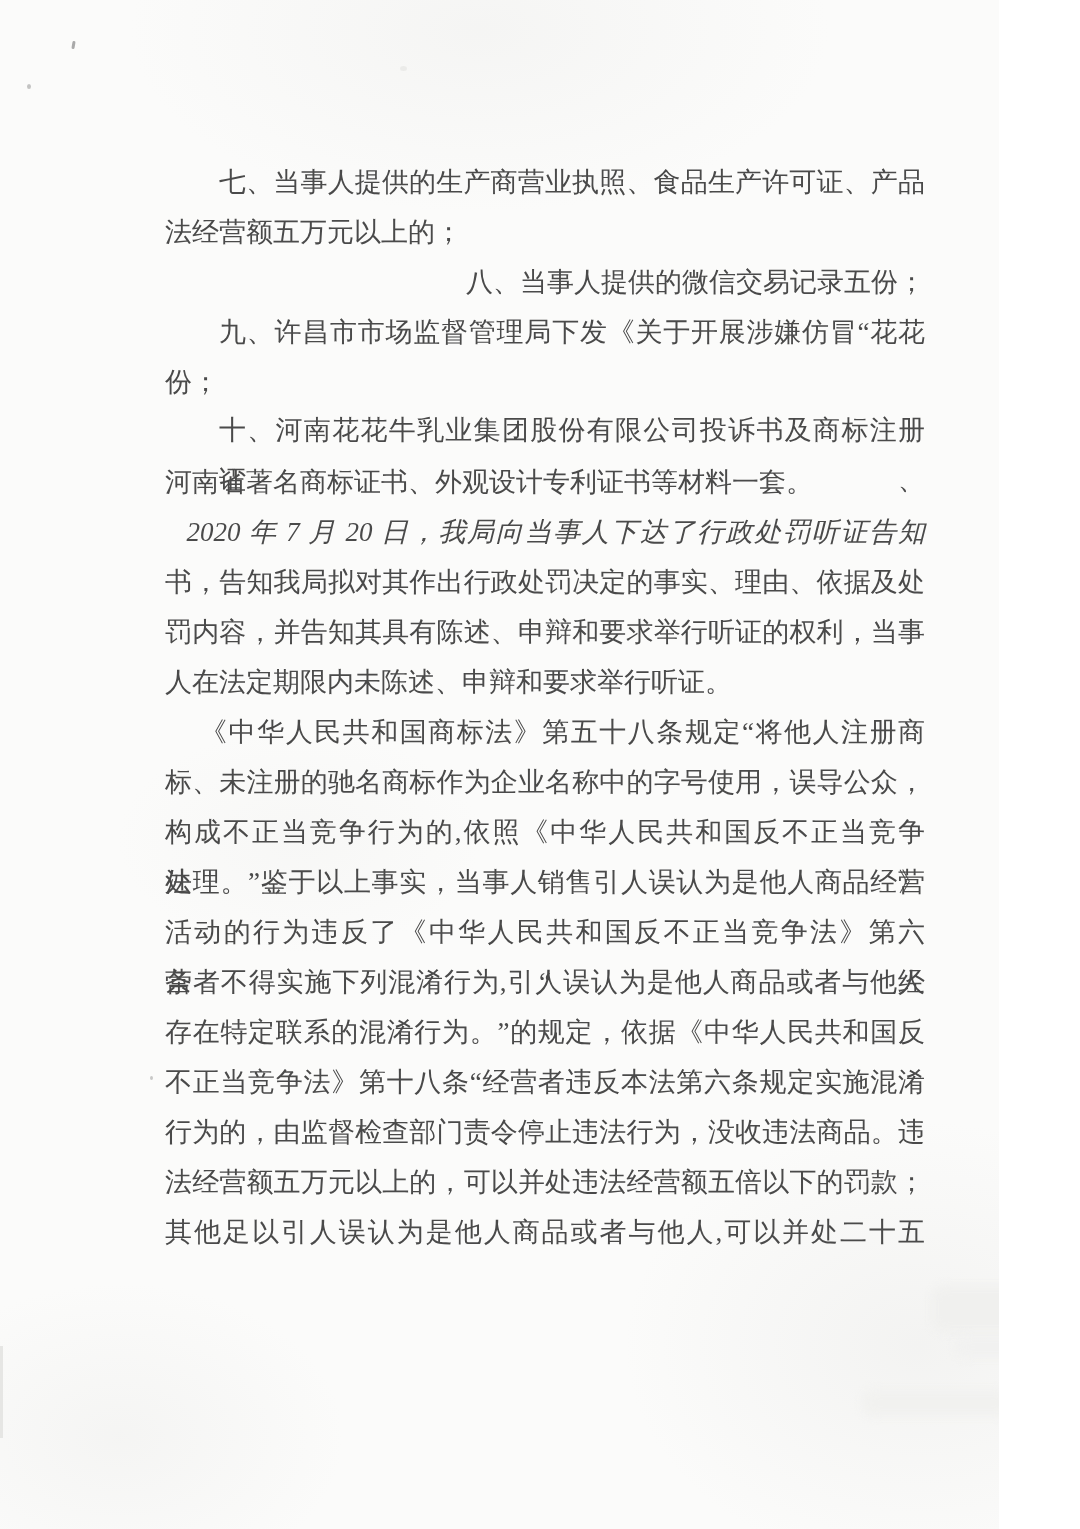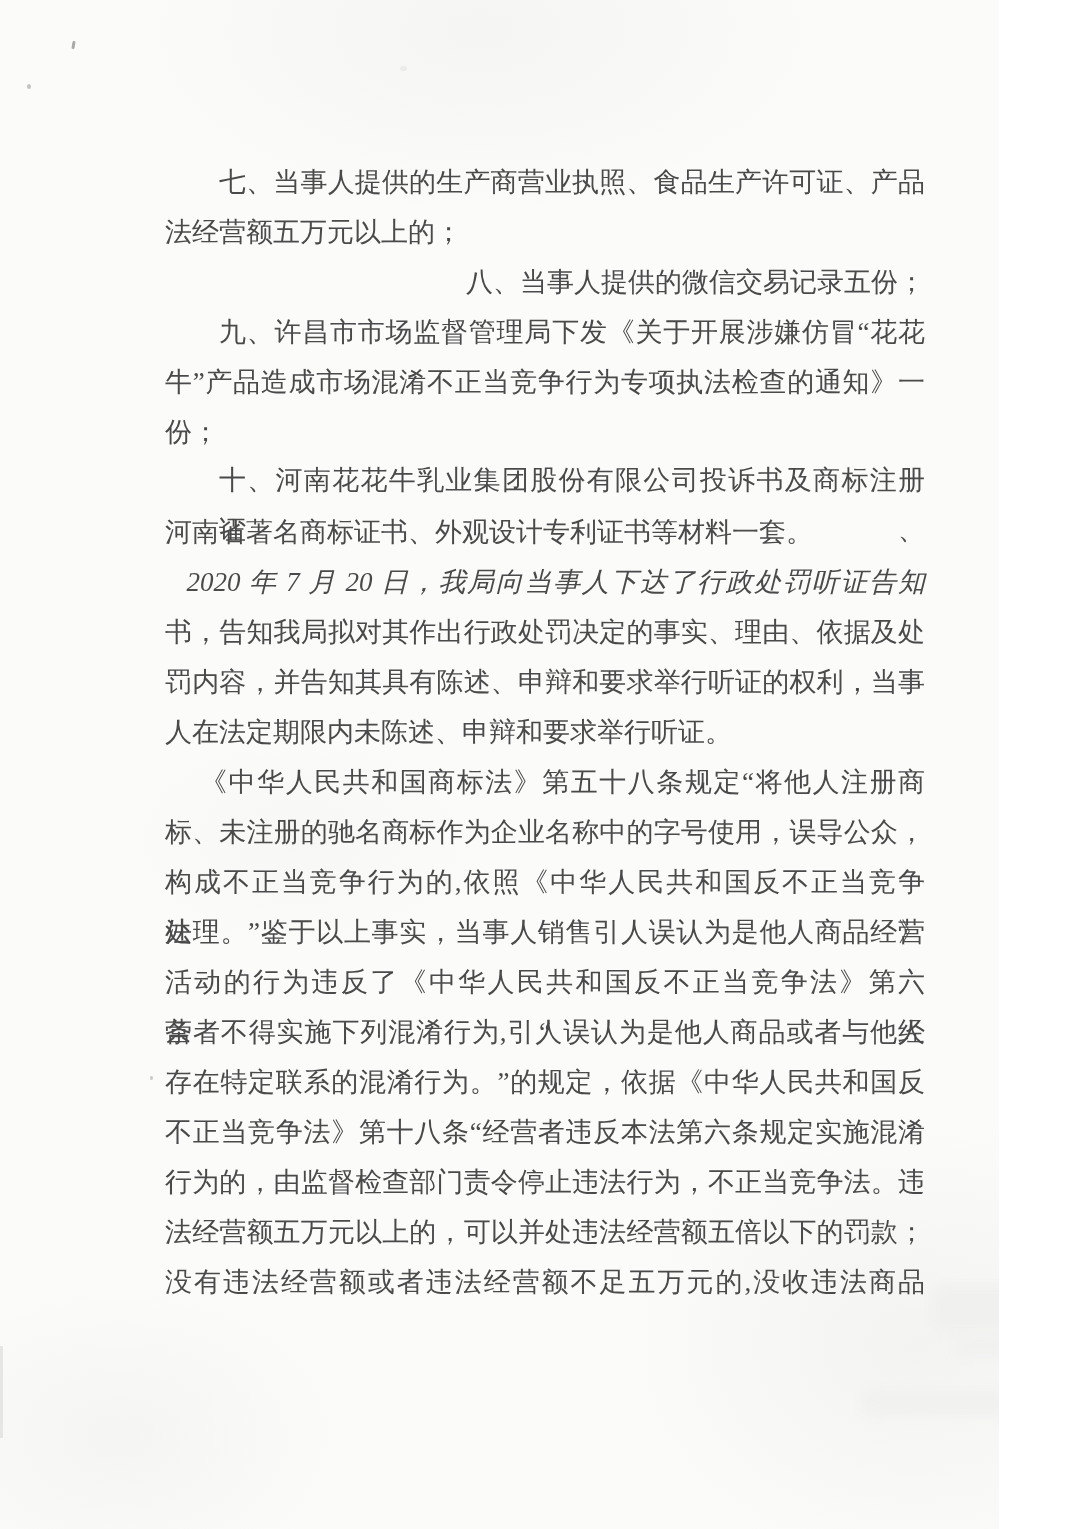--- a/index.html
+++ b/index.html
@@ -72,39 +72,38 @@
 </style>
 </head>
 <body>
 
 <div class="page" style="--paper: #fbfbfa; --ink: #4a4a4a;">
   <div class="text-block">
       <div class="line full" style="padding-left: 2em;">七、当事人提供的生产商营业执照、食品生产许可证、产品</div>
       <div class="line">法经营额五万元以上的；</div>
       <div class="line" style="padding-left: 2em; text-align: right;">八、当事人提供的微信交易记录五份；</div>
       <div class="line full" style="padding-left: 2em;">九、许昌市市场监督管理局下发《关于开展涉嫌仿冒“花花</div>
-      <div class="line full">牛”产品造成市场混淆不正当竞争行为专项执法检查的通知》一</div>
       <div class="line">份；</div>
       <div class="line full" style="padding-left: 2em; font-family: Liberation Mono, monospace;">十、河南花花牛乳业集团股份有限公司投诉书及商标注册证、</div>
       <div class="line">河南省著名商标证书、外观设计专利证书等材料一套。</div>
       <div class="line full" style="padding-left: 0.8em; font-style: italic;">2020 年 7 月 20 日，我局向当事人下达了行政处罚听证告知</div>
       <div class="line full">书，告知我局拟对其作出行政处罚决定的事实、理由、依据及处</div>
       <div class="line full">罚内容，并告知其具有陈述、申辩和要求举行听证的权利，当事</div>
       <div class="line">人在法定期限内未陈述、申辩和要求举行听证。</div>
       <div class="line full" style="padding-left: 1.3em;">《中华人民共和国商标法》第五十八条规定“将他人注册商</div>
       <div class="line full">标、未注册的驰名商标作为企业名称中的字号使用，误导公众，</div>
       <div class="line full">构成不正当竞争行为的,依照《中华人民共和国反不正当竞争法》</div>
       <div class="line full">处理。”鉴于以上事实，当事人销售引人误认为是他人商品经营</div>
       <div class="line full">活动的行为违反了《中华人民共和国反不正当竞争法》第六条“经</div>
       <div class="line full">营者不得实施下列混淆行为,引人误认为是他人商品或者与他人</div>
       <div class="line full">存在特定联系的混淆行为。”的规定，依据《中华人民共和国反</div>
       <div class="line full">不正当竞争法》第十八条“经营者违反本法第六条规定实施混淆</div>
-      <div class="line full">行为的，由监督检查部门责令停止违法行为，不正当竞争法。违</div>
+      <div class="line full">行为的，由监督检查部门责令停止违法行为，没收违法商品。违</div>
       <div class="line full">法经营额五万元以上的，可以并处违法经营额五倍以下的罚款；</div>
-      <div class="line full">没有违法经营额或者违法经营额不足五万元的,没收违法商品</div>
+      <div class="line full">其他足以引人误认为是他人商品或者与他人,可以并处二十五</div>
     </div>
 
   <div class="scan-edge-right"></div>
   <div class="scan-edge-left"></div>
 
   <div class="speck speck-1"></div>
   <div class="speck speck-2"></div>
   <div class="speck speck-3"></div>
   <div class="speck speck-4"></div>
 

